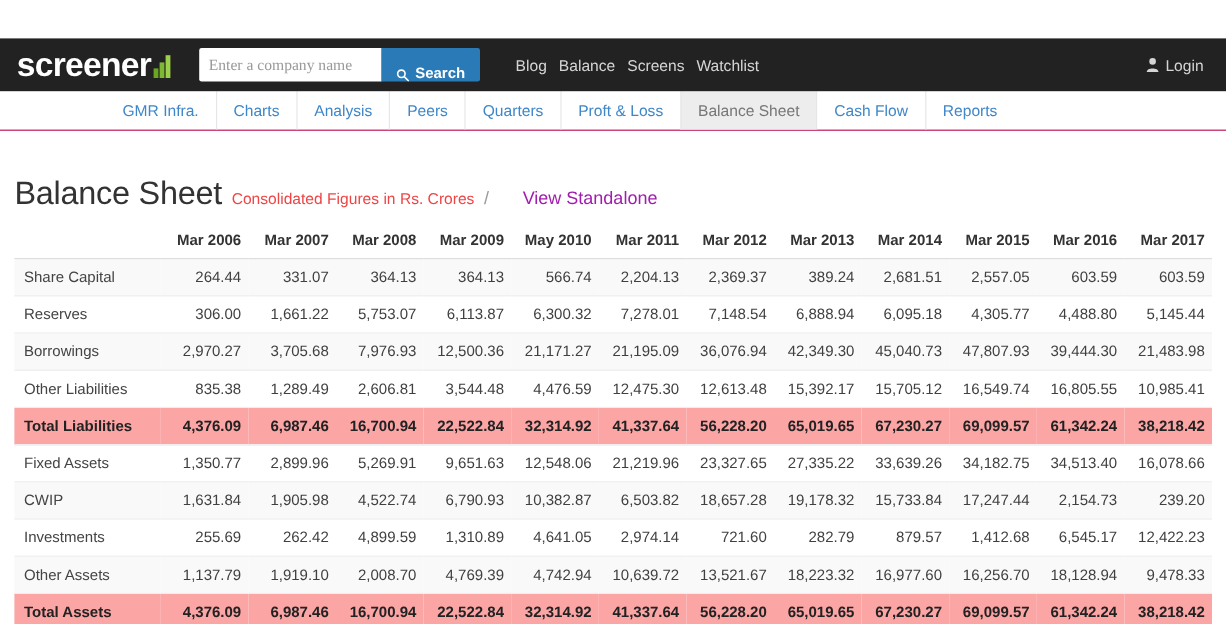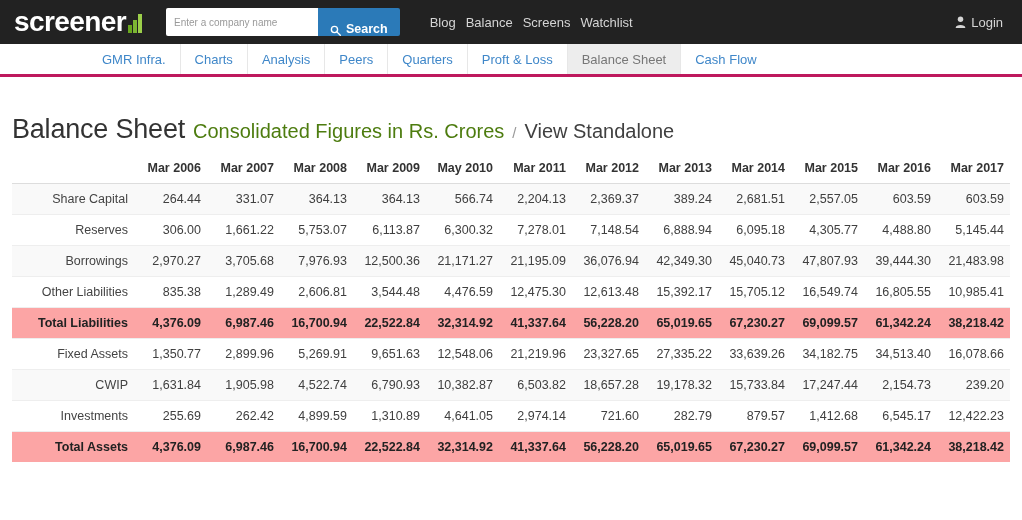--- a/index.html
+++ b/index.html
@@ -14,20 +14,21 @@
   }
 
   
   .topbar {
     height: 44px;
     background: #222222;
     display: flex;
     align-items: center;
     padding: 0 30px 0 14px;
     position: relative;
+    margin-top: 32px;
   }
   .brand {
     display: flex;
     align-items: flex-end;
     text-decoration: none;
     margin-right: 24px;
     user-select: none;
   }
   .brand-text {
     color: #ffffff;
@@ -53,23 +54,23 @@
     display: flex;
     align-items: stretch;
     height: 28px;
     margin-right: 30px;
   }
   .searchwrap input {
     width: 152px;
     border: none;
     outline: none;
     padding: 0 8px;
-    font-size: 10px;
+    font-size: 13px;
     color: #3b82f6;
-    font-family: Liberation Sans, sans-serif;
+    font-family: Liberation Serif, serif;
     background: #ffffff;
     border-radius: 2px 0 0 2px;
   }
   .searchwrap input::placeholder { color: #999; }
   .search-btn {
     border: none;
     background: #2b7ab8;
     color: #ffffff;
     font-size: 12.5px;
     font-weight: bold;
@@ -101,21 +102,21 @@
     color: #d5d5d5;
     font-size: 13px;
     text-decoration: none;
   }
   .login svg { display:block; }
 
   
   .tabbar {
     height: 33px;
     background: #ffffff;
-    border-bottom: 3px solid #be185d;
+    border-bottom: 1px solid #be185d;
     display: flex;
     align-items: stretch;
     padding-left: 88px;
   }
   .tabbar a {
     display: flex;
     align-items: center;
     padding: 0 14px;
     font-size: 13px;
     color: #3f87c9;
@@ -141,28 +142,29 @@
     white-space: nowrap;
   }
   h1.page-title {
     margin: 0;
     font-size: 27px;
     font-weight: normal;
     color: #333333;
     letter-spacing: -0.2px;
   }
   .subtitle {
-    font-size: 20px;
-    color: #4d7c0f;
+    font-size: 13px;
+    color: #ef4444;
   }
   .slash { font-size: 15px; color: #999999; }
   .view-standalone {
-    font-size: 20px;
-    color: #404040;
+    font-size: 15px;
+    color: #a21caf;
     text-decoration: none;
+    margin-left: 20px;
   }
 
   
   table.bs {
     width: 100%;
     border-collapse: collapse;
     font-size: 12.5px;
     table-layout: fixed;
   }
   table.bs th, table.bs td {
@@ -172,21 +174,21 @@
     white-space: nowrap;
   }
   table.bs thead th {
     font-weight: bold;
     color: #333333;
     border-bottom: 1px solid #dddddd;
     padding-bottom: 8px;
     font-size: 12.5px;
   }
   table.bs th.rowhead, table.bs td.rowhead {
-    text-align: right;
+    text-align: left;
     width: 122px;
     padding-left: 8px;
     font-weight: normal;
     color: #444444;
   }
   table.bs tbody tr td { border-top: 1px solid #eeeeee; }
   table.bs tbody tr:nth-child(odd) td { background: #f9f9f9; }
   table.bs tbody tr.total td {
     font-weight: bold;
     color: #222222;
@@ -240,20 +242,21 @@
 
 <div class="tabbar">
   <a href="#">GMR Infra.</a>
   <a href="#">Charts</a>
   <a href="#">Analysis</a>
   <a href="#">Peers</a>
   <a href="#">Quarters</a>
   <a href="#">Proft &amp; Loss</a>
   <a href="#" class="active">Balance Sheet</a>
   <a href="#">Cash Flow</a>
+  <a href="#">Reports</a>
 </div>
 
 <div class="page">
 
   <div class="title-row">
     <h1 class="page-title">Balance Sheet</h1>
     <span class="subtitle">Consolidated Figures in Rs. Crores</span>
     <span class="slash">/</span>
     <a class="view-standalone" href="#">View Standalone</a>
   </div>
@@ -390,20 +393,35 @@
           <td>1,310.89</td>
           <td>4,641.05</td>
           <td>2,974.14</td>
           <td>721.60</td>
           <td>282.79</td>
           <td>879.57</td>
           <td>1,412.68</td>
           <td>6,545.17</td>
           <td>12,422.23</td>
         </tr>
+        <tr>
+          <td class="rowhead">Other Assets</td>
+          <td>1,137.79</td>
+          <td>1,919.10</td>
+          <td>2,008.70</td>
+          <td>4,769.39</td>
+          <td>4,742.94</td>
+          <td>10,639.72</td>
+          <td>13,521.67</td>
+          <td>18,223.32</td>
+          <td>16,977.60</td>
+          <td>16,256.70</td>
+          <td>18,128.94</td>
+          <td>9,478.33</td>
+        </tr>
         <tr class="total">
           <td class="rowhead">Total Assets</td>
           <td>4,376.09</td>
           <td>6,987.46</td>
           <td>16,700.94</td>
           <td>22,522.84</td>
           <td>32,314.92</td>
           <td>41,337.64</td>
           <td>56,228.20</td>
           <td>65,019.65</td>

